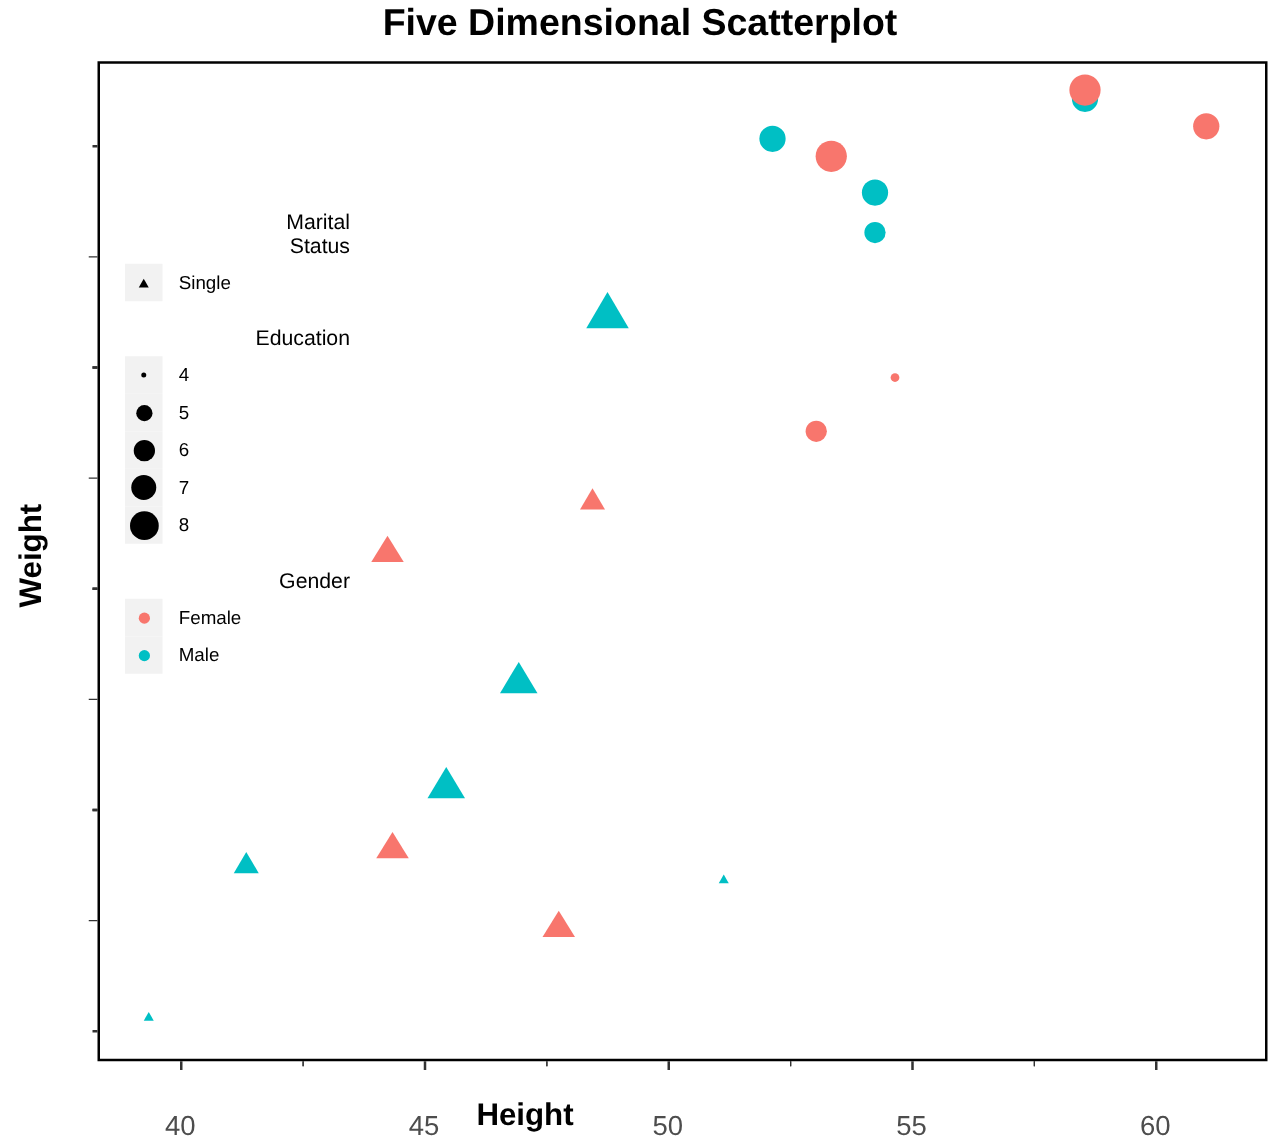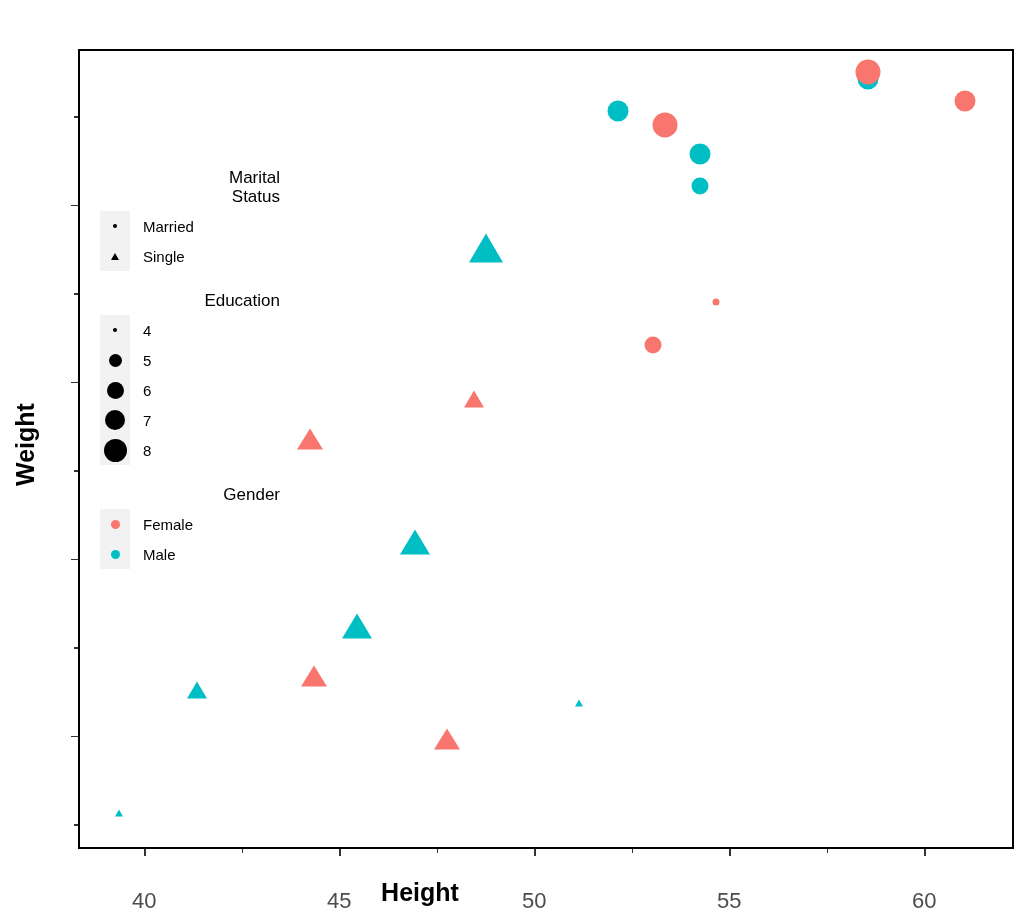--- a/index.html
+++ b/index.html
@@ -149,20 +149,21 @@
     border-bottom-style: solid;
     border-left-color: transparent;
     border-right-color: transparent;
   }
 </style>
 </head>
 <body>
 
 <div id="root">
 
+  <div id="chart-title">Five Dimensional Scatterplot</div>
 
   <div id="panel">
       <div class="point pt-tri" style="border-left-width: 4.34px; border-right-width: 4.34px; border-bottom-width: 7.14px; border-bottom-color: rgb(0, 191, 196); left: 39px; top: 761.633px;"></div>
       <div class="point pt-tri" style="border-left-width: 10.54px; border-right-width: 10.54px; border-bottom-width: 17.34px; border-bottom-color: rgb(0, 191, 196); left: 117px; top: 638.555px;"></div>
       <div class="point pt-tri" style="border-left-width: 13.02px; border-right-width: 13.02px; border-bottom-width: 21.42px; border-bottom-color: rgb(248, 118, 109); left: 230.1px; top: 387.554px;"></div>
       <div class="point pt-tri" style="border-left-width: 13.02px; border-right-width: 13.02px; border-bottom-width: 21.42px; border-bottom-color: rgb(248, 118, 109); left: 234px; top: 624.722px;"></div>
       <div class="point pt-tri" style="border-left-width: 15.5px; border-right-width: 15.5px; border-bottom-width: 25.5px; border-bottom-color: rgb(0, 191, 196); left: 276.9px; top: 575.491px;"></div>
       <div class="point pt-tri" style="border-left-width: 15.5px; border-right-width: 15.5px; border-bottom-width: 25.5px; border-bottom-color: rgb(0, 191, 196); left: 335.4px; top: 490.536px;"></div>
       <div class="point pt-tri" style="border-left-width: 13.02px; border-right-width: 13.02px; border-bottom-width: 21.42px; border-bottom-color: rgb(248, 118, 109); left: 366.6px; top: 688.439px;"></div>
       <div class="point pt-tri" style="border-left-width: 10.54px; border-right-width: 10.54px; border-bottom-width: 17.34px; border-bottom-color: rgb(248, 118, 109); left: 393.9px; top: 348.29px;"></div>
@@ -211,26 +212,20 @@
       <div class="tick-mark tick-y" style="left: 74px; top: 293.248px; width: 4px;"></div>
       <div class="tick-mark tick-y" style="left: 74px; top: 116.257px; width: 4px;"></div>
     </div>
 
   <div id="legend">
       <div class="legend-block">
         <div class="legend-title">Marital
 Status</div>
         <div class="legend-row">
           <div class="legend-key">
-            <div class="key-circle" style="width: 4px; height: 4px; background: rgb(0, 0, 0);"></div>
-          </div>
-          <span class="legend-label">Married</span>
-        </div>
-        <div class="legend-row">
-          <div class="legend-key">
             <div class="key-tri" style="border-left-width: 4.4px; border-right-width: 4.4px; border-bottom-width: 7.6px; border-bottom-color: rgb(0, 0, 0);"></div>
           </div>
           <span class="legend-label">Single</span>
         </div>
       </div>
       <div class="legend-block">
         <div class="legend-title">Education</div>
         <div class="legend-row">
           <div class="legend-key">
             <div class="key-circle" style="width: 4px; height: 4px; background: rgb(0, 0, 0);"></div>

